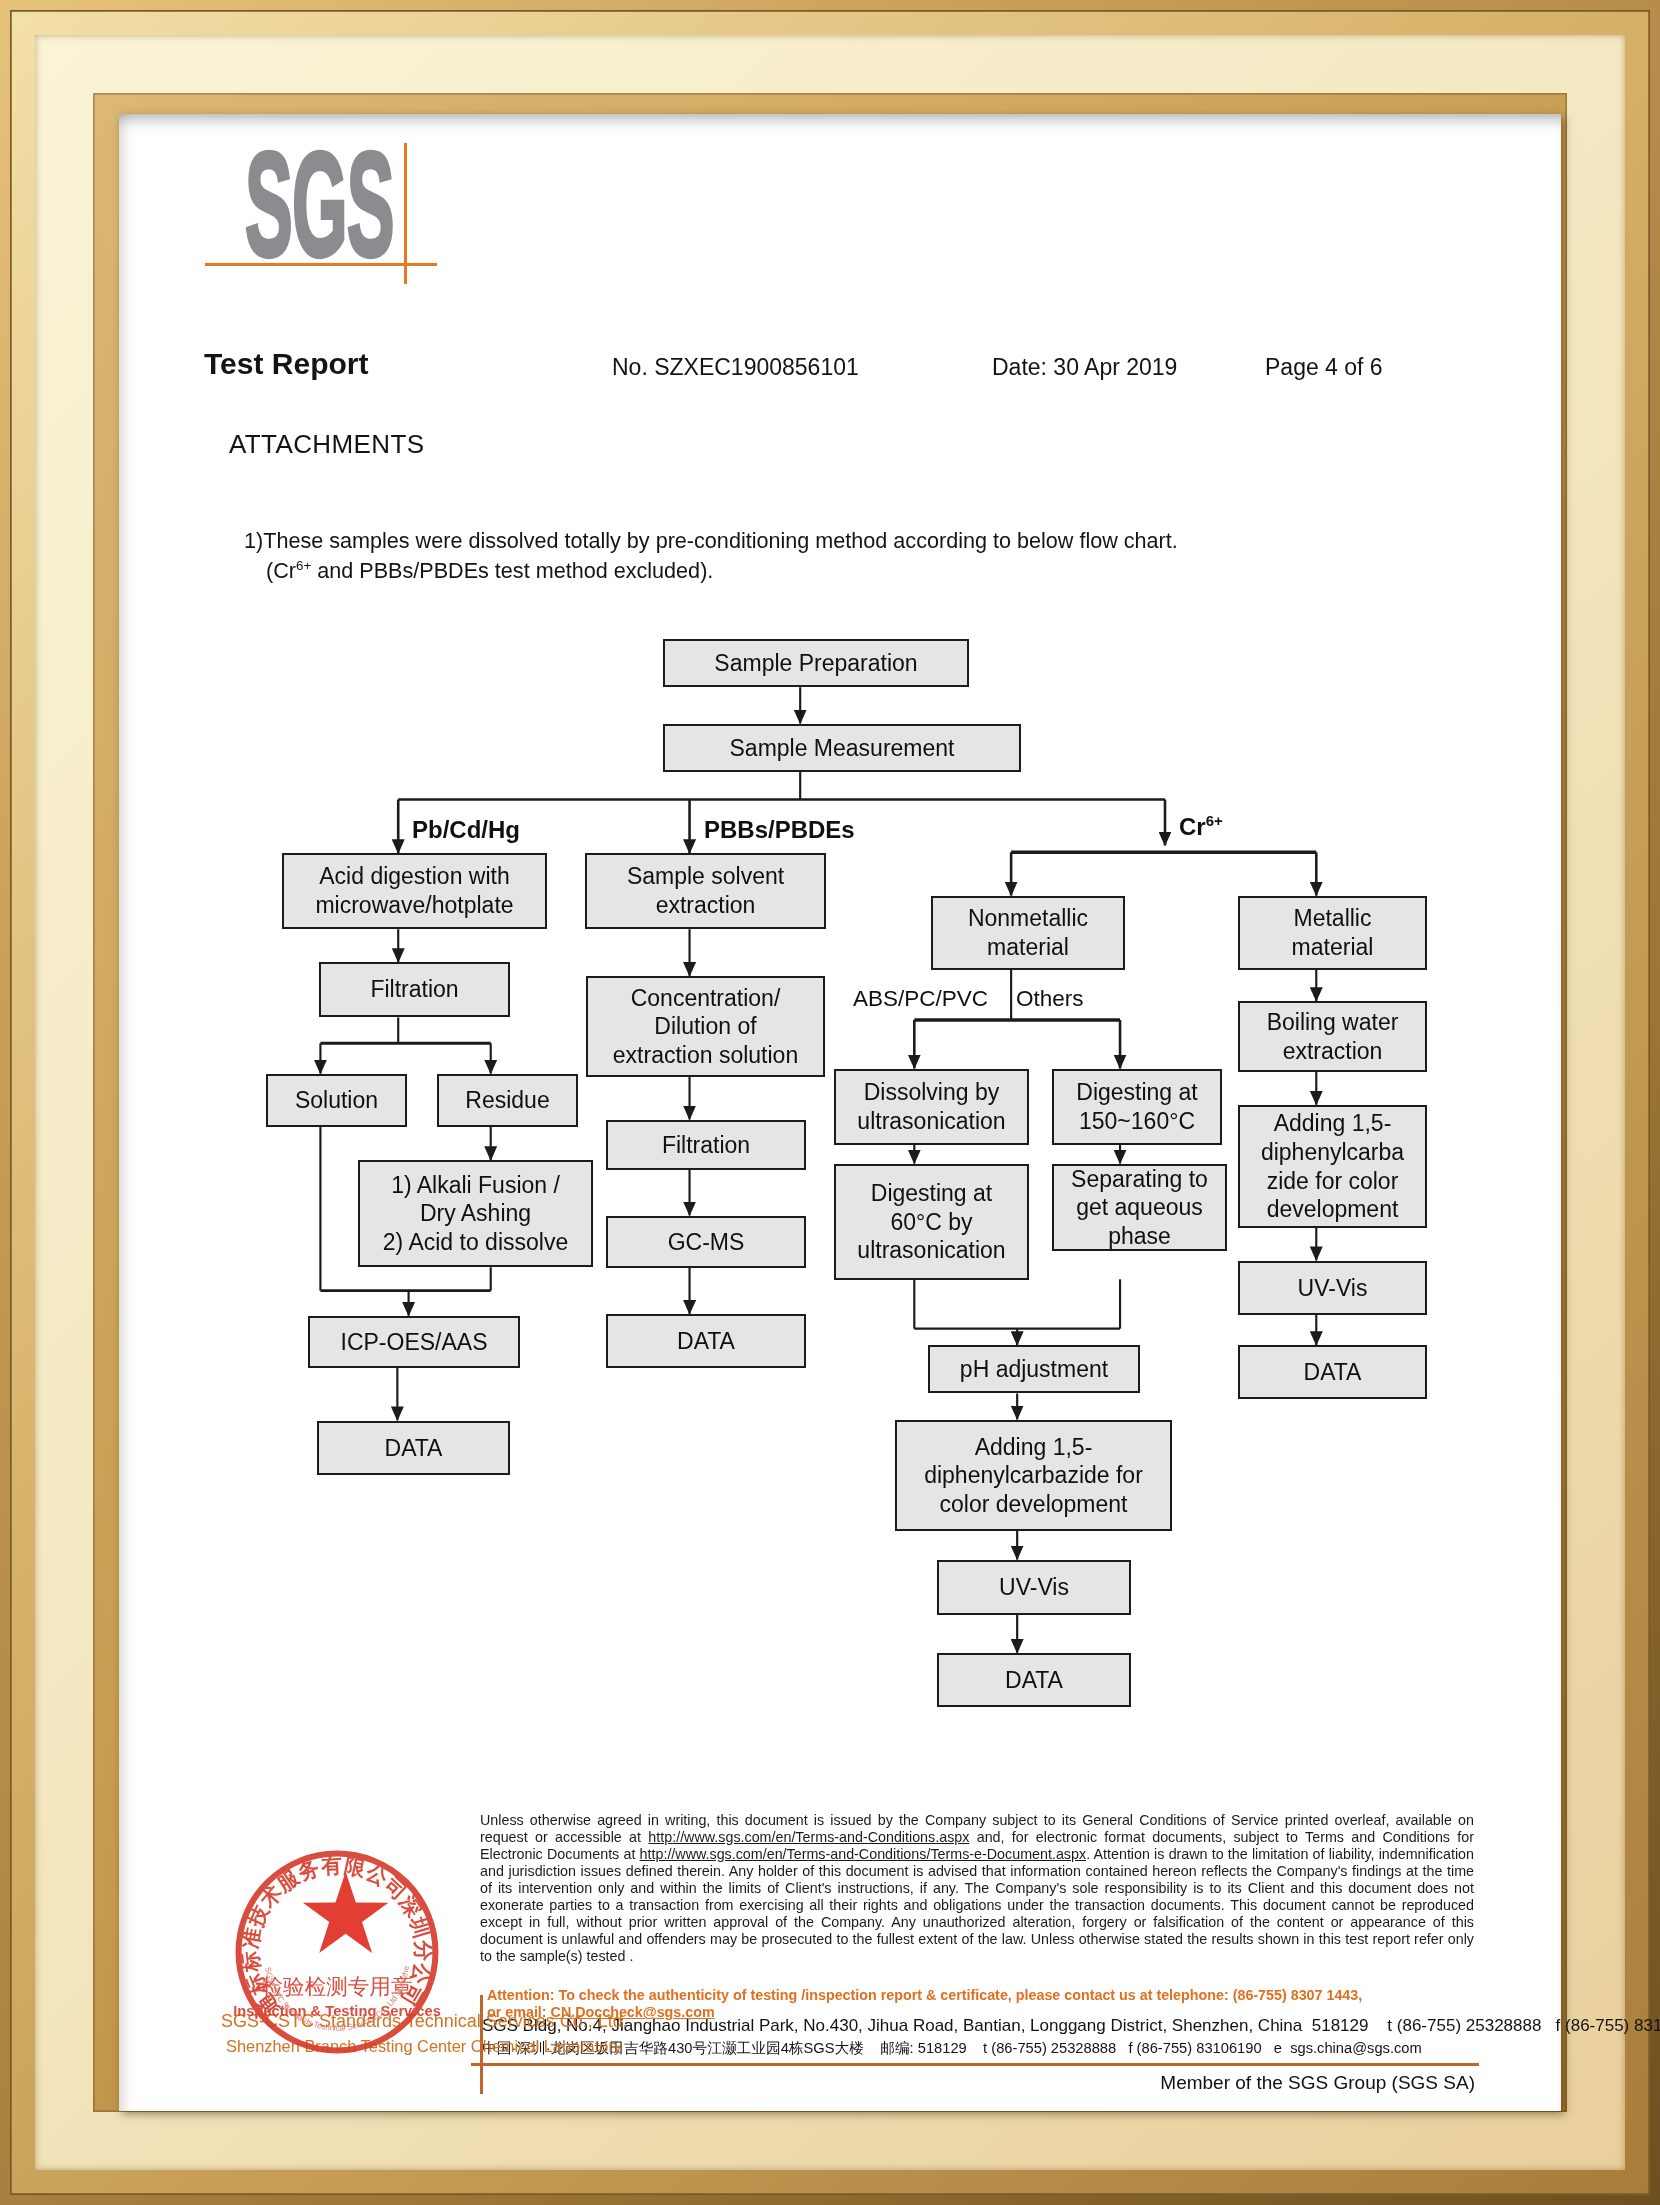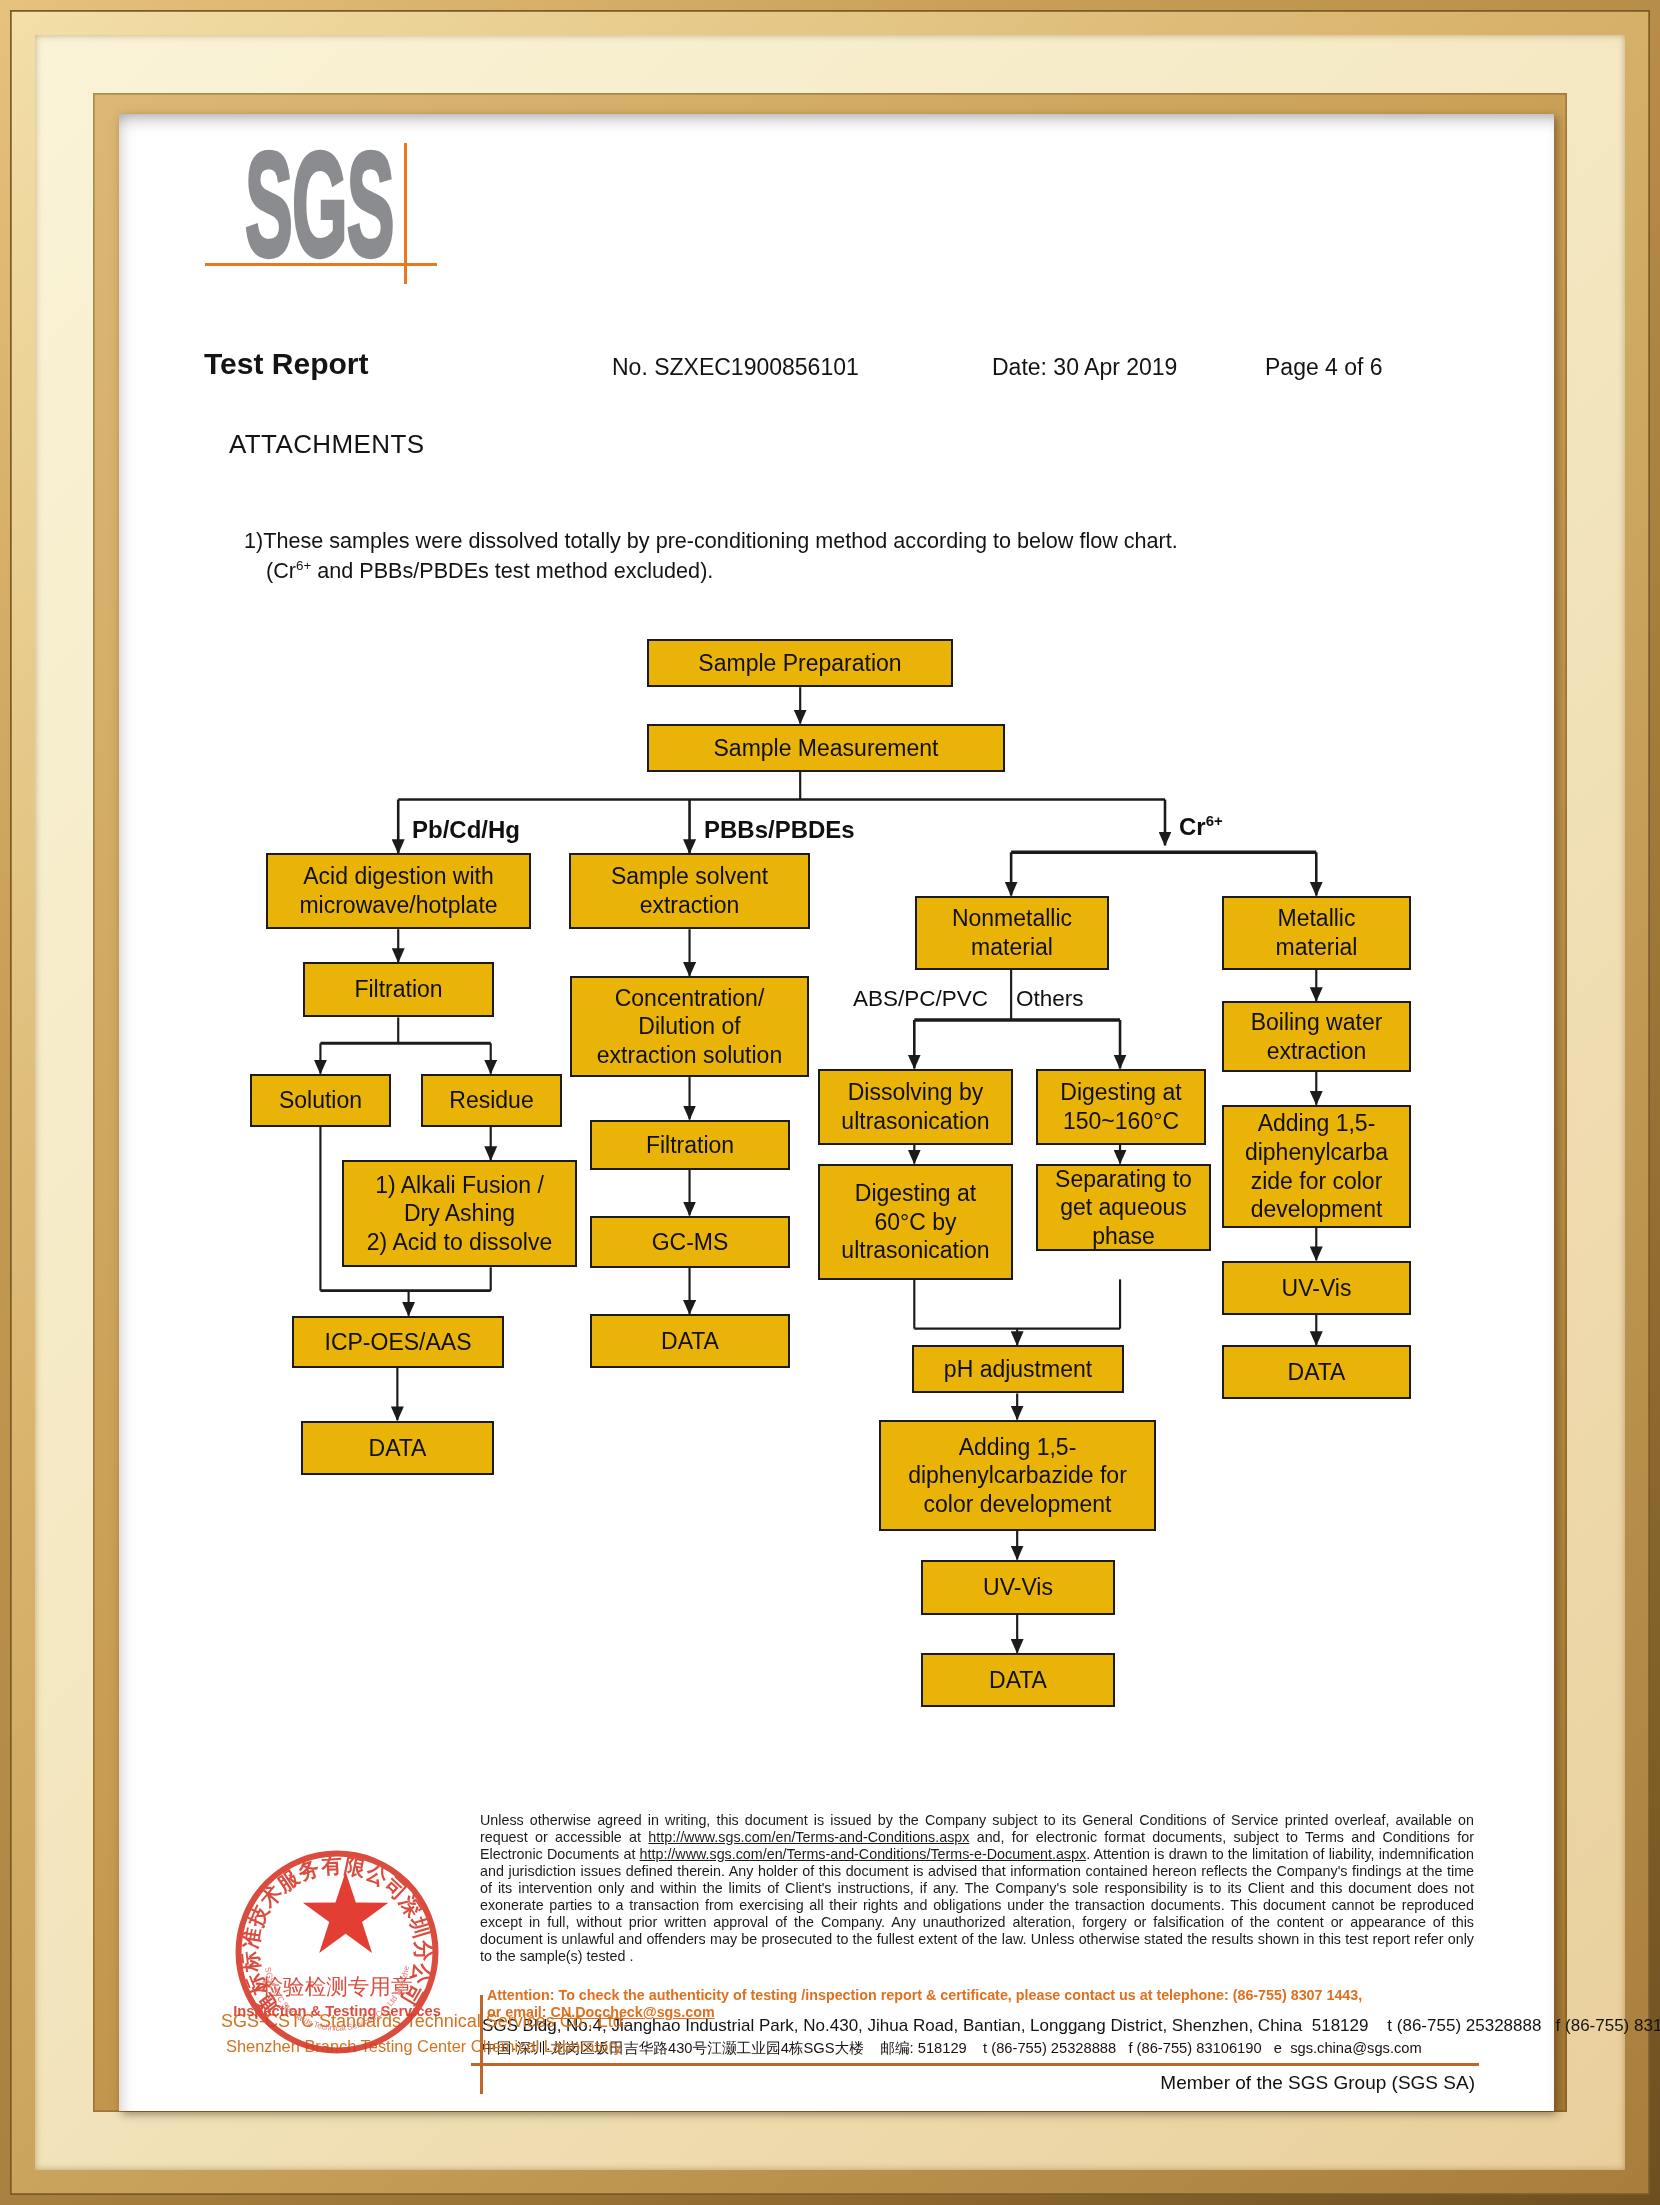--- a/index.html
+++ b/index.html
@@ -15,21 +15,21 @@
     box-shadow:inset 0 0 0 1.7px #7a5a26; }
   .frame-mat    { position:absolute; inset:35px;
     background:linear-gradient(135deg,#faf3d6 0%,#f4e8c2 45%,#e9cf9c 100%);
     box-shadow:inset 0 0 7px rgba(120,85,30,.45); }
   .frame-trim   { position:absolute; inset:93px;
     background:linear-gradient(135deg,#dcb874 0%,#c79b51 50%,#a57a33 100%);
     box-shadow:inset 0 0 0 1.7px rgba(90,60,20,.35); }
   .page { position:absolute; left:119px; top:114px; width:1435px; height:1997px;
     background:#ffffff;
     box-shadow:inset 0 14px 17.3px -12px rgba(90,90,90,.6), inset 14px 0 17.3px -14px rgba(120,110,90,.35),
-               2.6px 2.6px 8.6px rgba(60,40,10,.5); }
+               2.6px 2.6px 8.6px rgba(60,40,10,.5);padding-left:7px; }
   .page * { box-sizing:border-box; }
   .abs { position:absolute; }
 
   
   .logo-text { left:126px; top:15.6px; font-size:149px; line-height:1; font-weight:bold;
     color:#8b8c8f; -webkit-text-stroke:4.3px #8b8c8f; letter-spacing:-1.7px;
     transform:scaleX(.48); transform-origin:left top; }
   .logo-vline { left:285px; top:28.5px; width:2.6px; height:141px; background:#e8791f; }
   .logo-hline { left:86px;  top:149px; width:232px; height:2.6px; background:#e8791f; }
   .h-title { left:85px;  top:233px; font-size:30px; font-weight:bold; color:#141414; }
@@ -37,23 +37,23 @@
   .h-date  { left:873px;top:240px; font-size:23px; color:#141414; }
   .h-page  { left:1146px;top:240px; font-size:23px; color:#141414; }
   .attachments { left:110px; top:315px; font-size:26px; letter-spacing:0.4px; color:#141414; }
   .chart-title { left:0; right:69px; top:360px; text-align:center; font-size:26px; font-weight:bold; color:#111; }
   .chart-title sup, .intro2 sup, .flabel sup { font-size:62%; vertical-align:super; line-height:0; }
   .intro1 { left:125px; top:414px; font-size:21.6px; color:#141414; }
   .intro2 { left:147px; top:444px; font-size:21.6px; color:#141414; }
 
   
   #wires { position:absolute; left:0; top:0; pointer-events:none; }
-  .node { position:absolute; border:2.6px solid #1b1b1b; background:#eab308;
+  .node { position:absolute; border:2.6px solid #1b1b1b; background:#e5e5e5;
     display:flex; align-items:center; justify-content:center; text-align:center;
-    font-size:23px; line-height:1.24; white-space:pre-line; color:#101010; padding:1.7px; }
+    font-size:23px; line-height:1.24; white-space:pre-line; color:#101010; padding:1.7px;margin-left:16px; }
   .flabel { position:absolute; font-size:24px; font-weight:bold; color:#101010; white-space:nowrap; }
   .flabel.normal { font-weight:normal; font-size:22.5px; }
 
   
   .disclaimer { left:361px; top:1698px; width:994px; font-size:14.3px; line-height:17px;
     text-align:justify; color:#1b1b1b; }
   .attention  { left:361px; top:1873px; width:1003px; font-size:14.3px; line-height:17.3px;
     font-weight:bold; color:#e0701f;margin-left:7px; }
   .addr1 { left:363px; top:1902px; font-size:17px; color:#131313; white-space:pre; }
   .addr2 { left:363px; top:1925px; font-size:14.7px; color:#131313; white-space:pre; }

